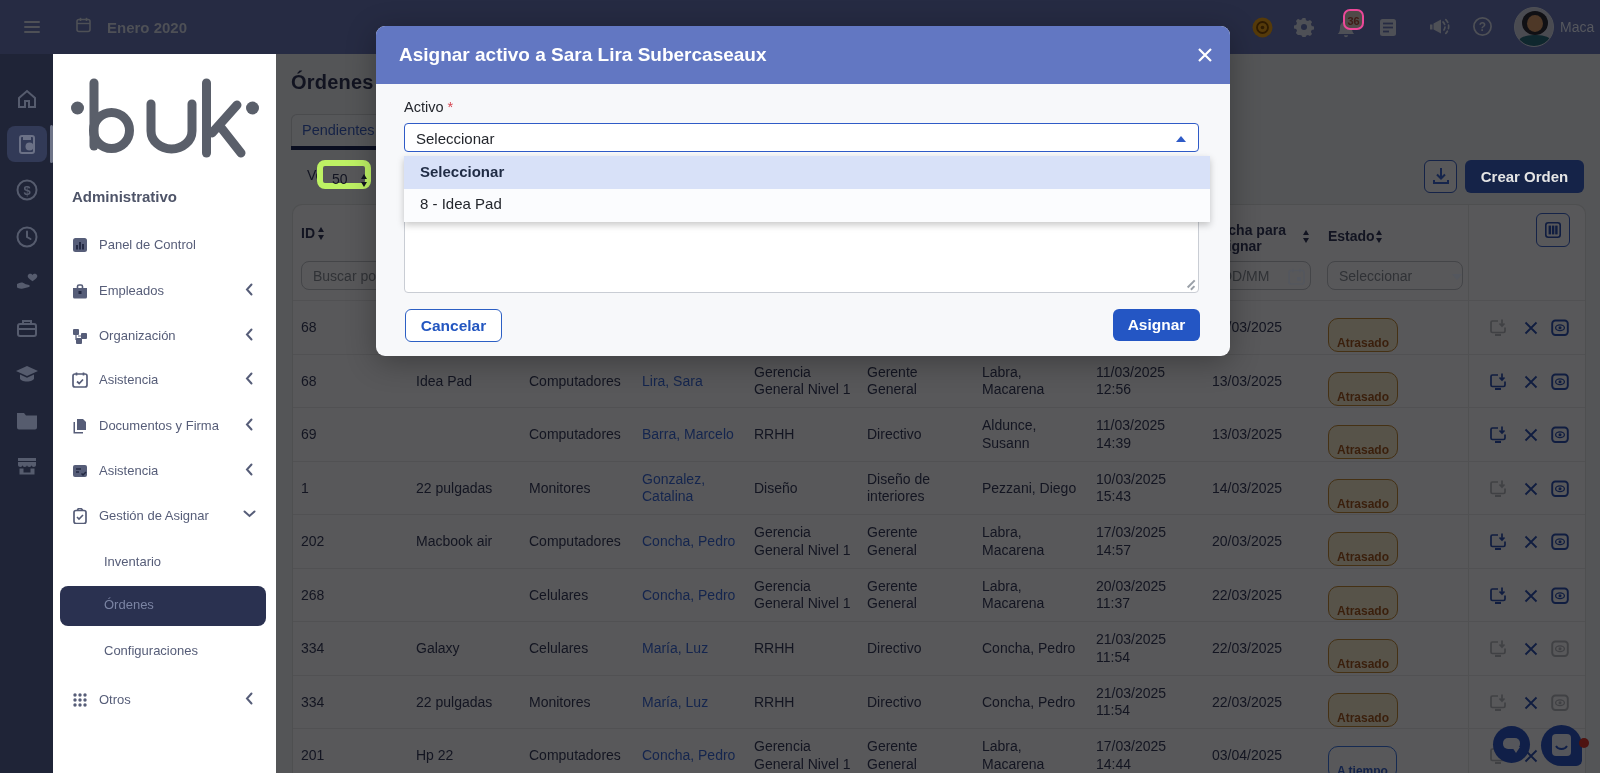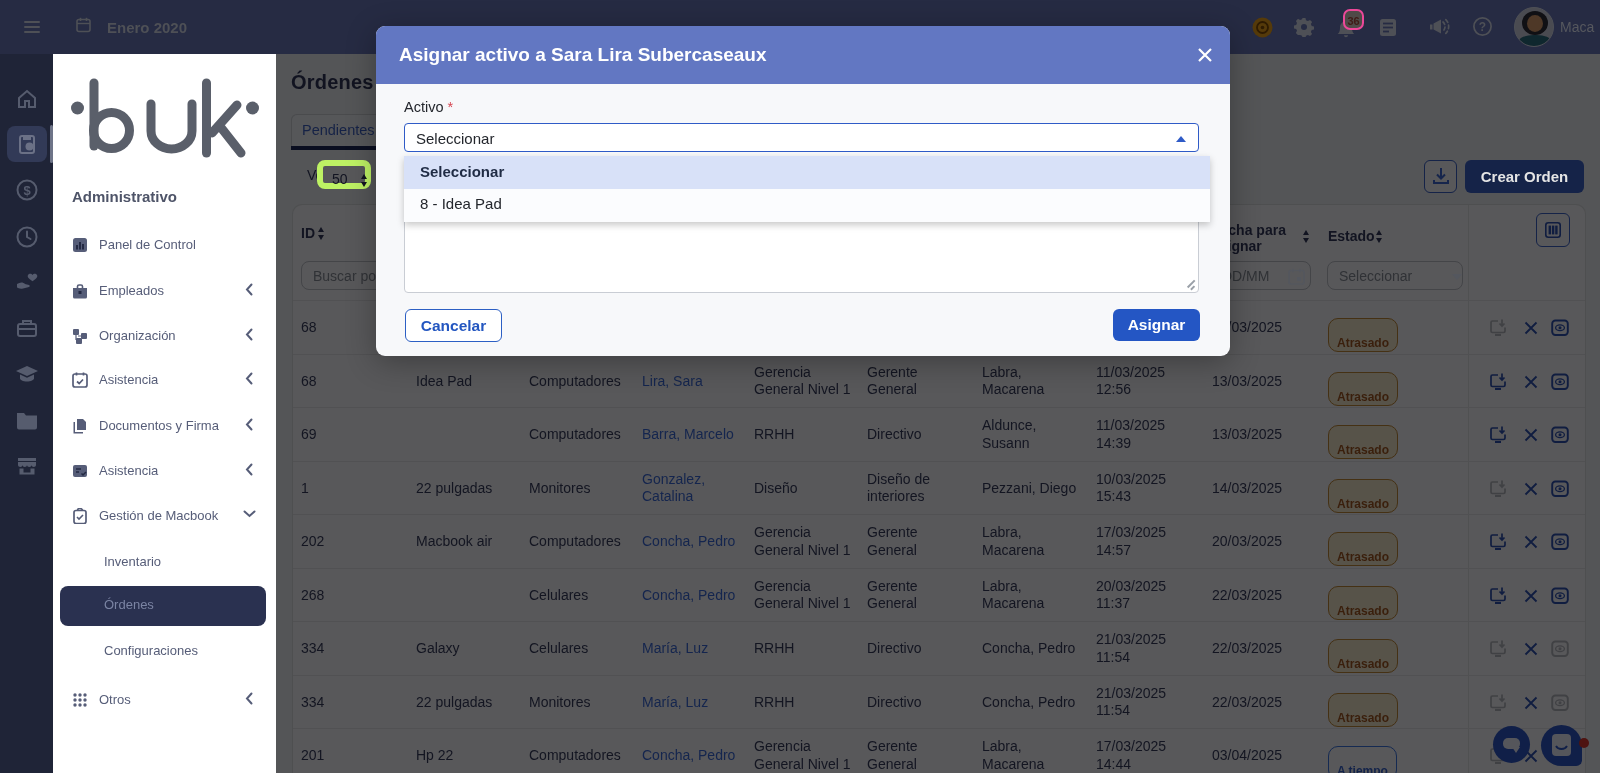--- a/index.html
+++ b/index.html
@@ -260,21 +260,21 @@
     </div>
   <svg class="chev" style="top:409px" width="8" height="13" viewBox="0 0 8 13">
       <path d="M6.5 1.5 L2 6.5 L6.5 11.5" fill="none" stroke="#565d78" stroke-width="2" stroke-linecap="round"></path>
     </svg>
   <svg class="mico" style="top:454px" viewBox="0 0 16 16">
       <rect x="2" y="2.5" width="12" height="13" rx="2" fill="none" stroke="#565d78" stroke-width="1.7"></rect>
       <path d="M5.5 2.5 a2.5 2 0 0 1 5 0" fill="none" stroke="#565d78" stroke-width="1.7"></path>
       <path d="M5 9 l2 2 l4-4" fill="none" stroke="#565d78" stroke-width="1.6"></path>
     </svg>
   <div class="mitem" style="top:454px">
-      <span class="mtext">Gestión de Macbook</span>
+      <span class="mtext">Gestión de Asignar</span>
     </div>
   <svg class="chev" style="top:456px;left:190px" width="13" height="8" viewBox="0 0 13 8">
       <path d="M1.5 1.5 L6.5 6 L11.5 1.5" fill="none" stroke="#565d78" stroke-width="2" stroke-linecap="round"></path>
     </svg>
   <div class="mitem" style="top:500px;left:51px">Inventario</div>
   <div class="mitem" style="top:543px;left:51px;color:#7b84a3">Órdenes</div>
   <div class="mitem" style="top:589px;left:51px">Configuraciones</div>
   <svg class="mico" style="top:638px" viewBox="0 0 16 16" fill="#565d78">
       <circle cx="3" cy="3" r="1.7"></circle>
       <circle cx="8" cy="3" r="1.7"></circle>

